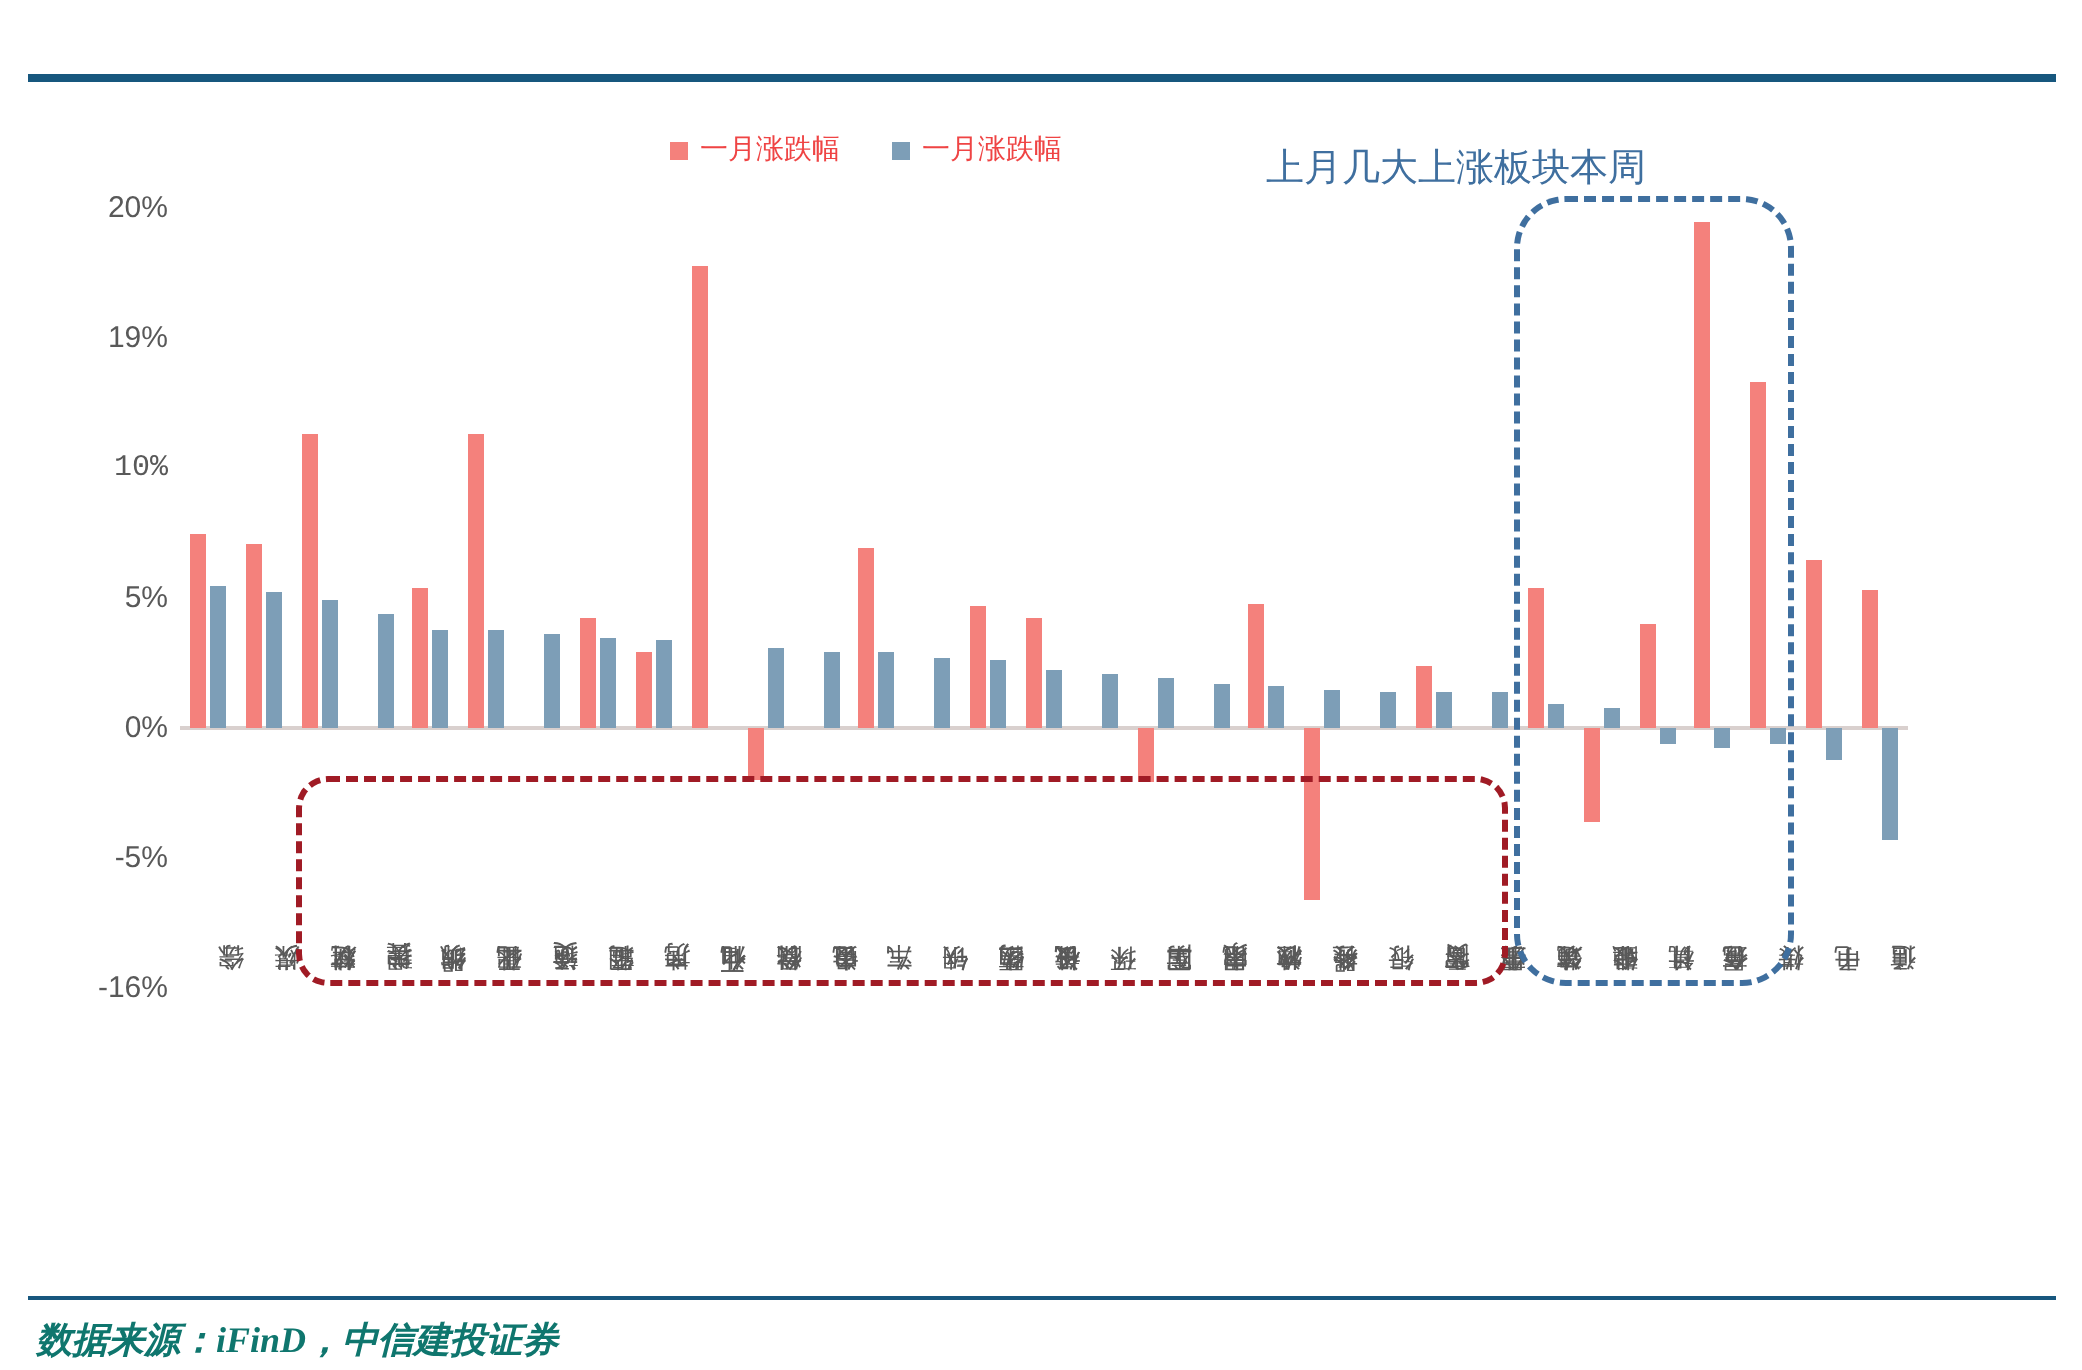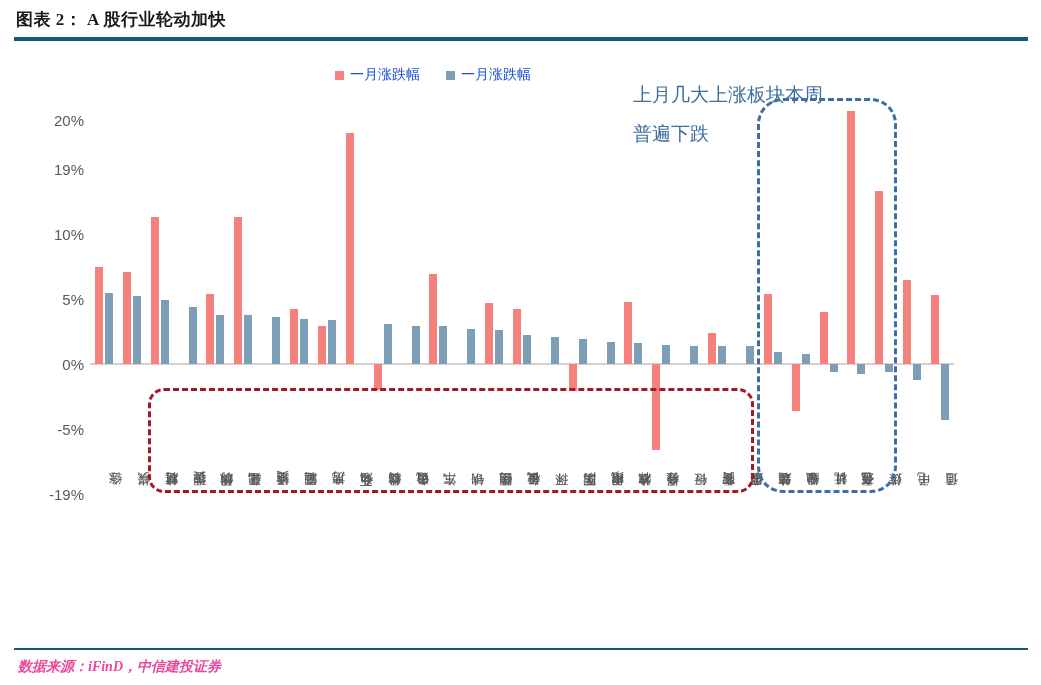--- a/index.html
+++ b/index.html
@@ -28,32 +28,32 @@
   }
 
   
   .footer-rule{
     position:absolute;left:14px;top:648px;width:1014px;height:2px;
     background:#17577e;
   }
   .footer-text{
     position:absolute;left:18px;top:658px;
     font-family:"Liberation Serif","DejaVu Serif",serif;
-    font-style:italic;font-weight:bold;font-size:14px;color:#ec4899;
+    font-style:italic;font-weight:bold;font-size:18px;color:#0f766e;
     white-space:nowrap;
   }
 
   
   .legend{
     position:absolute;left:335px;top:66px;
     display:flex;align-items:center;gap:26px;
   }
   .legend-item{display:flex;align-items:center;gap:6px;}
   .legend-swatch{width:9px;height:9px;display:inline-block;}
-  .legend-label{font-size:14px;color:#1d4ed8;white-space:nowrap;}
+  .legend-label{font-size:14px;color:#ef4444;white-space:nowrap;}
 
   
   .plot{
     position:absolute;
     left:90px;top:104px;
     width:864px;height:390px;
   }
   .axis-label{
     position:absolute;right:0;
     font-size:15px;color:#595959;
@@ -107,51 +107,50 @@
     position:absolute;left:216px;top:441px;
     font-family:"Liberation Serif","DejaVu Serif",serif;
     font-size:19px;color:#c0392b;white-space:nowrap;
   }
   .note-blue{
     position:absolute;left:633px;top:70px;
     font-family:"Liberation Serif","DejaVu Serif",serif;
     font-size:19px;color:#3f6f9f;line-height:1.55;
     width:270px;
   }
-  .note-blue div{white-space:nowrap;margin-top:10px;}
+  .note-blue div{white-space:nowrap;}
 </style>
 </head>
 <body>
 
 <div class="page">
 
   <div class="header">
-    <div class="title">图表 2：  A 股行业轮动加快</div>
     <div class="title-rule"></div>
   </div>
 
   <div class="legend" id="legend">
       <div class="legend-item">
         <span class="legend-swatch" style="background: rgb(244, 129, 124);"></span>
         <span class="legend-label">一月涨跌幅</span>
       </div>
       <div class="legend-item">
         <span class="legend-swatch" style="background: rgb(125, 158, 183);"></span>
         <span class="legend-label">一月涨跌幅</span>
       </div>
     </div>
 
   <div class="axis-labels" id="yaxis">
-      <div class="axis-label" style="top: 390px;">-19%</div>
+      <div class="axis-label" style="top: 390px;">-16%</div>
       <div class="axis-label" style="top: 325px;">-5%</div>
       <div class="axis-label" style="top: 260px;">0%</div>
       <div class="axis-label" style="top: 195px;">5%</div>
-      <div class="axis-label" style="top: 130px;">10%</div>
+      <div class="axis-label" style="top: 130px; font-family: Liberation Mono, monospace;">10%</div>
       <div class="axis-label" style="top: 65px;">19%</div>
-      <div class="axis-label" style="top: 16px;">20%</div>
+      <div class="axis-label" style="top: 0px;">20%</div>
     </div>
 
   <div class="plot">
     <div class="zeroline" id="zeroline" style="top: 259px;"></div>
     <div class="bars" id="bars">
         <div class="group" style="left: 0px; width: 27.871px;">
           <div class="bar red" title="综合 一月涨跌幅: 7.5%" style="top: 162.5px; height: 97.5px; left: 4.93548px;"></div>
           <div class="bar blue" title="综合 本周涨跌幅: 5.5%" style="top: 188.5px; height: 71.5px; left: 14.9355px;"></div>
         </div>
         <div class="group" style="left: 27.871px; width: 27.871px;">
@@ -300,19 +299,18 @@
       <div class="cat" style="left: 799.323px;">传媒</div>
       <div class="cat" style="left: 827.194px;">电子</div>
       <div class="cat" style="left: 855.065px;">通信</div>
     </div>
 
   <div class="box-red"></div>
   <div class="box-blue"></div>
 
   <div class="note-blue">
     <div>上月几大上涨板块本周</div>
-    <div>普遍下跌</div>
   </div>
 
   <div class="footer-rule"></div>
   <div class="footer-text">数据来源：iFinD，中信建投证券</div>
 
 </div>
 
 </body></html>

